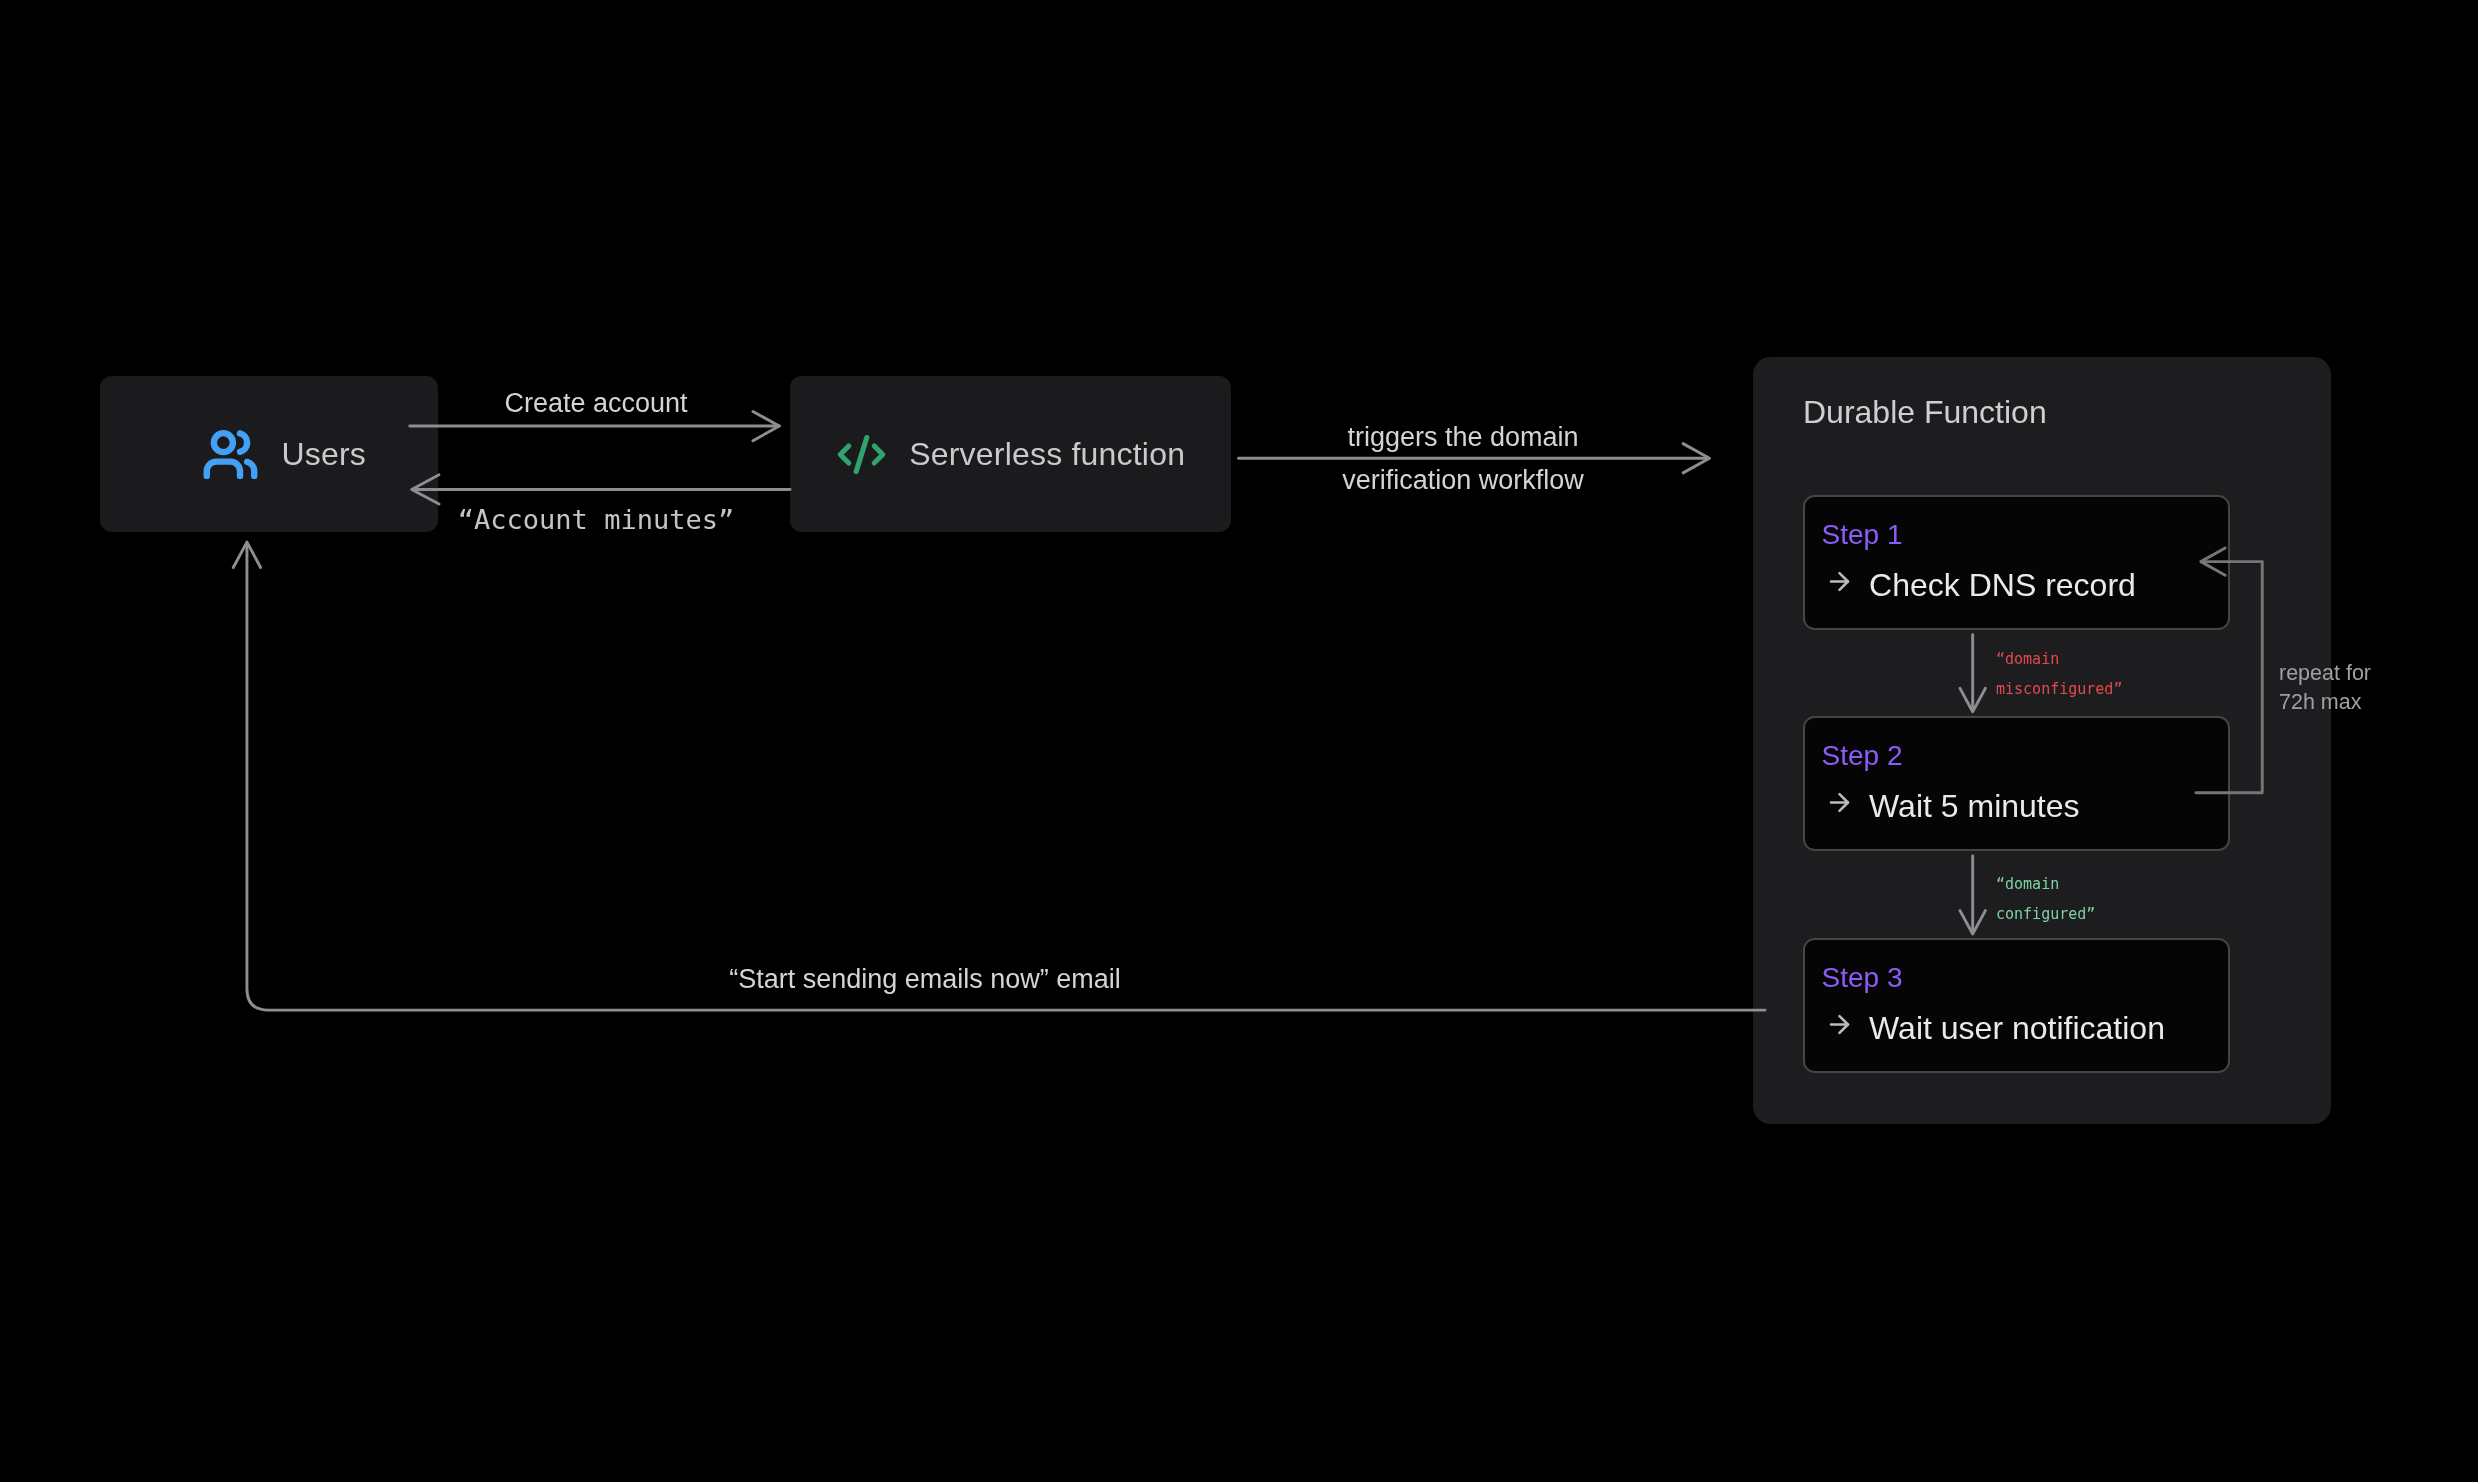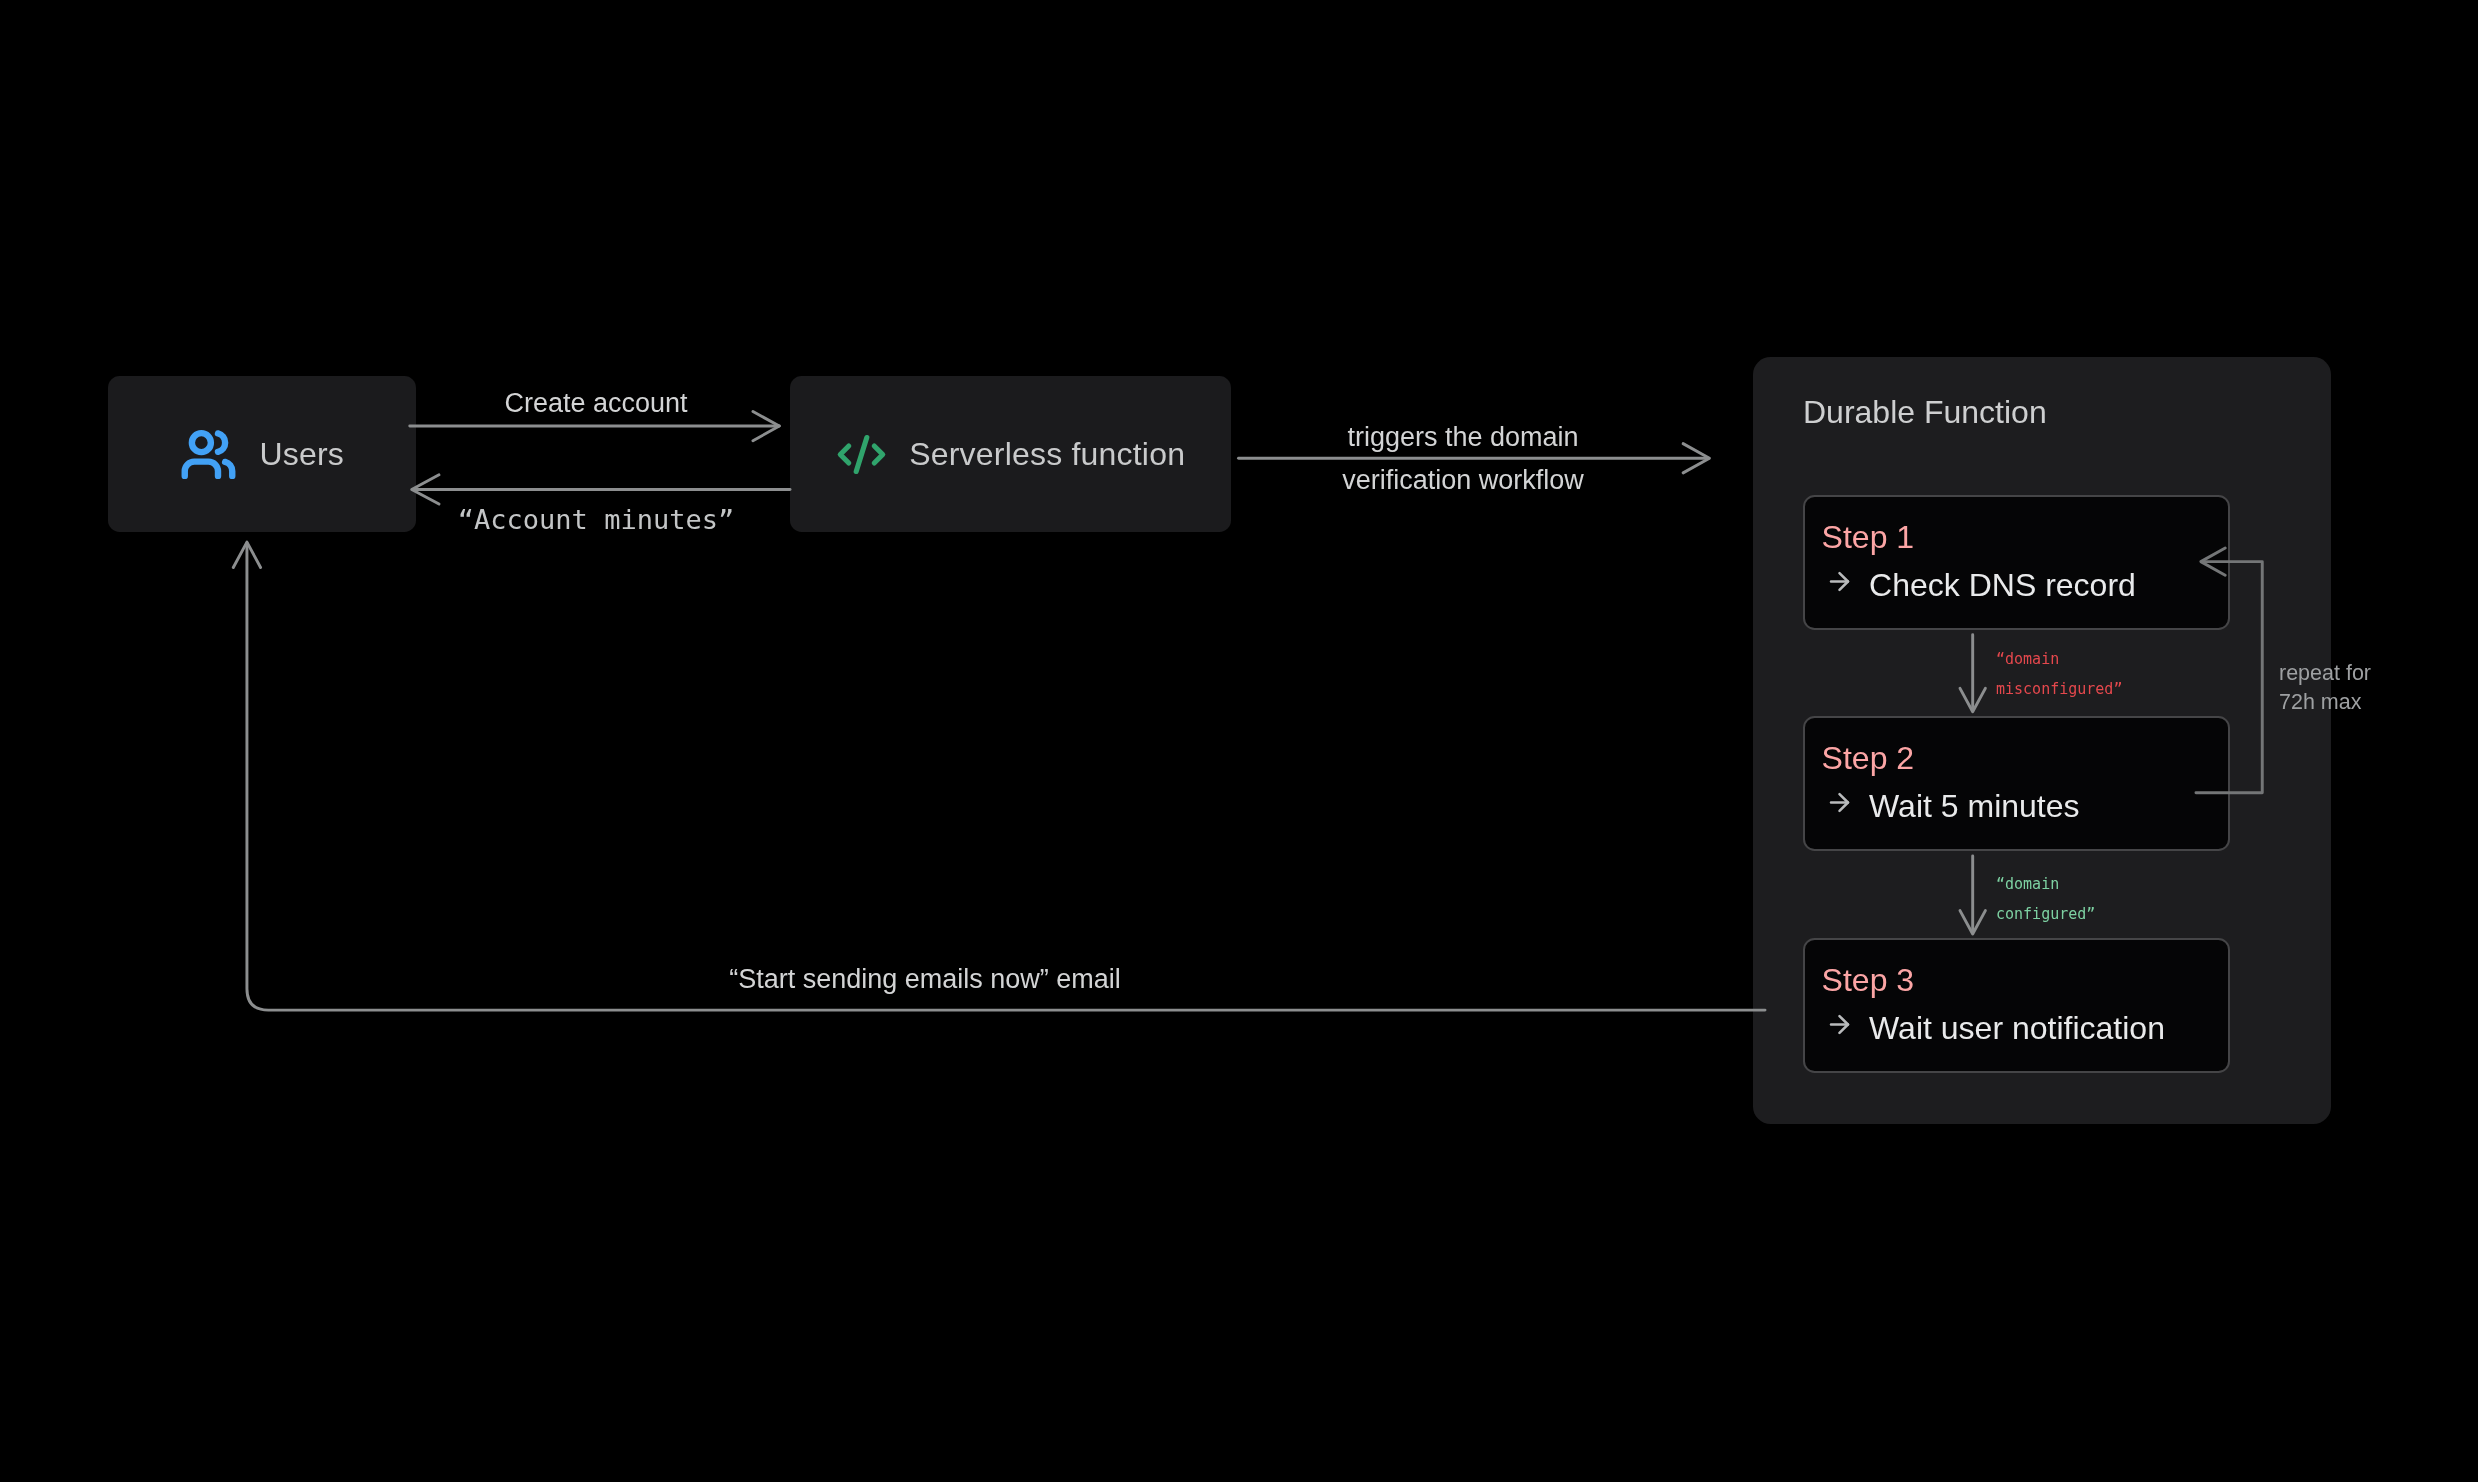--- a/index.html
+++ b/index.html
@@ -29,21 +29,21 @@
   .node {
     position: absolute;
     background: #1b1b1d;
     border-radius: 11.7px;
     display: flex;
     align-items: center;
     justify-content: center;
     gap: 22.4px;
     z-index: 2;
   }
-  #users-box      { left: 108px;  top: 376px; width: 308px; height: 156px; }
+  #users-box      { left: 100px;  top: 376px; width: 308px; height: 156px; padding-left: 30px; }
   #serverless-box { left: 790px; top: 376px; width: 441px; height: 156px; }
   .node-label {
     color: #c9cacb;
     font-size: 32px;
     letter-spacing: 0.2px;
   }
 
   #panel {
     position: absolute;
     left: 1717px; top: 357px;
@@ -67,22 +67,22 @@
     border: 2px solid #454547;
     border-radius: 11.7px;
     box-sizing: border-box;
   }
   #step1 { top: 138px; }
   #step2 { top: 359px; }
   #step3 { top: 581px; }
   .step-label {
     position: absolute;
     left: 16.6px; top: 21.5px;
-    color: #fca5a5;
-    font-size: 32px;
+    color: #8b5cf6;
+    font-size: 28px;
     text-align: right;
   }
   .step-action {
     position: absolute;
     left: 19.5px; top: 70px;
     display: flex;
     gap: 15.6px;
     color: #e9eaeb;
     font-size: 32px;
   }

